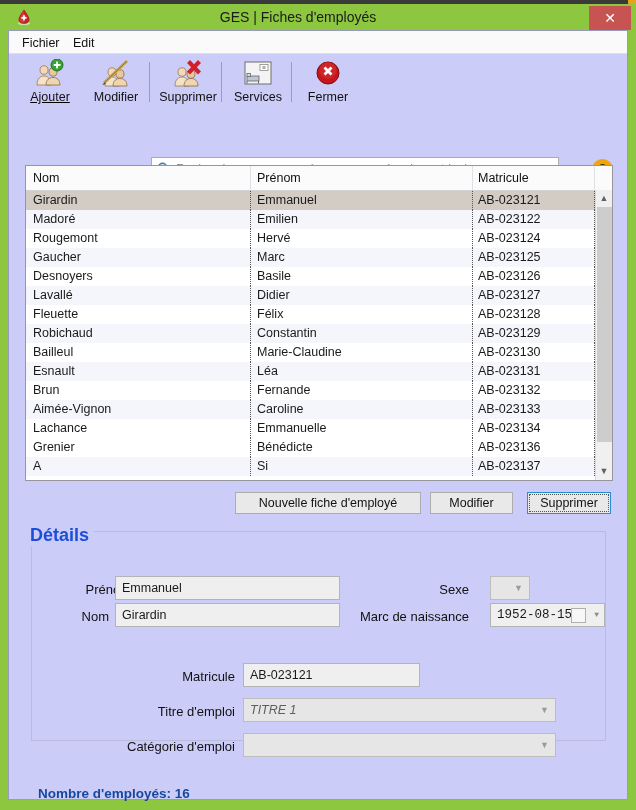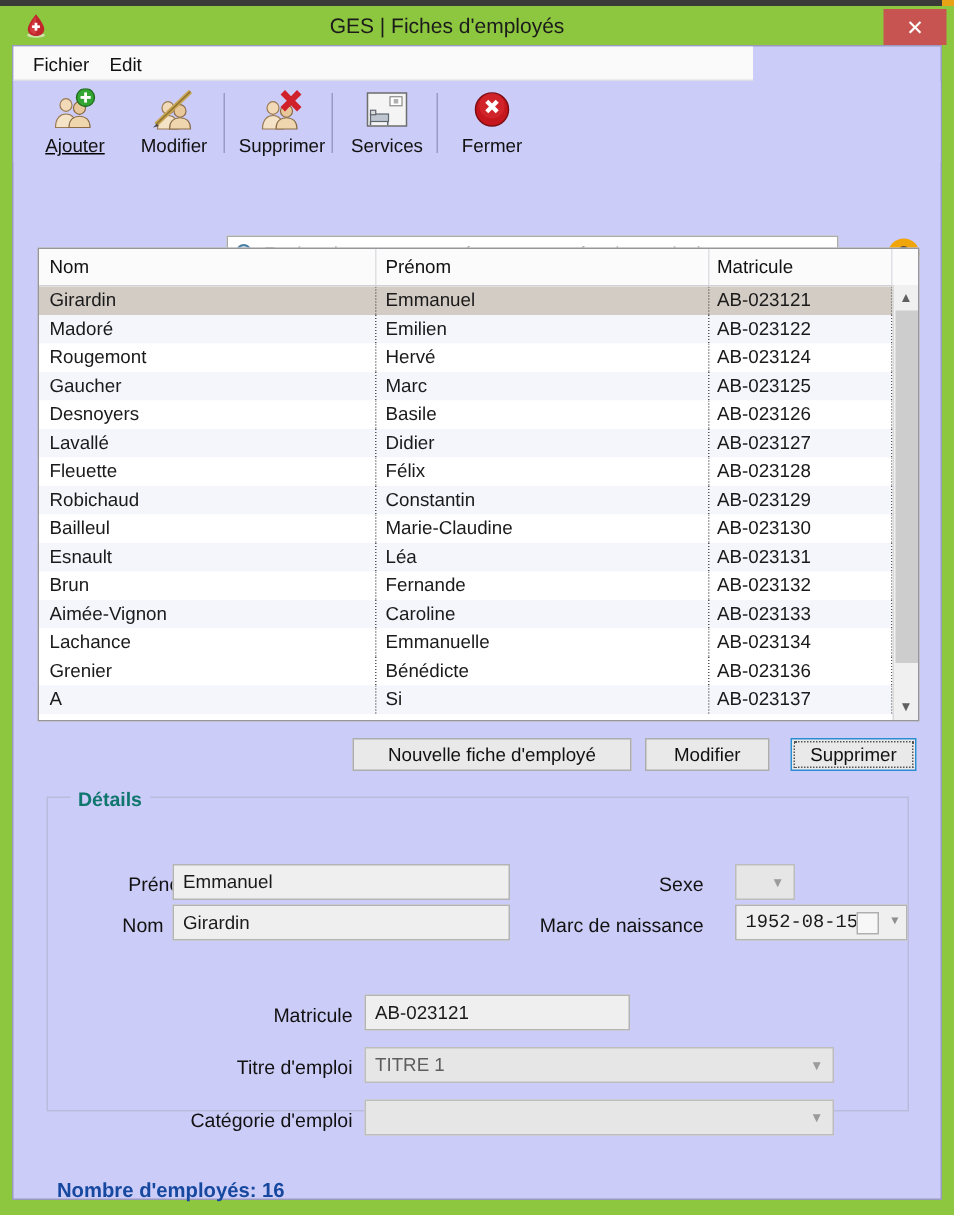--- a/index.html
+++ b/index.html
@@ -73,21 +73,21 @@
     width: 620px; height: 770px;
     background: #CCCCF8;
     border: 1px solid #9A9AC0;
     box-sizing: border-box;
   }
 
   
   .menubar {
     position: absolute;
     left: 0; top: 0;
-    width: 493px; height: 23px;
+    width: 618px; height: 23px;
     background: #FAFAFA;
     border-bottom: 1px solid #DDDDE6;
     box-sizing: border-box;
   }
   .menu-item {
     position: absolute;
     top: 3px;
     font-size: 12.5px;
     color: #111;
     padding: 2px 7px;
@@ -294,26 +294,26 @@
   
   .group {
     position: absolute;
     left: 22px; top: 500px;
     width: 575px; height: 210px;
     border: 1px solid #BBBBDD;
     box-sizing: border-box;
   }
   .group-title {
     position: absolute;
-    left: 38px; top: 494px;
+    left: 16px; top: 494px;
     background: #CCCCF8;
     padding: 0 5px;
-    font-size: 13px;
+    font-size: 18px;
     font-weight: bold;
-    color: #0f766e;
+    color: #1d4ed8;
   }
 
   .fld-label {
     position: absolute;
     font-size: 13px;
     color: #111;
     text-align: right;
   }
   .tf {
     position: absolute;
@@ -355,21 +355,21 @@
   .lbl-sexe   { left: 380px; top: 551px; width: 80px; }
   .cb-sexe    { left: 481px; top: 545px; width: 40px; }
   .lbl-ddn    { left: 300px; top: 578px; width: 160px; }
   .tf-ddn     { left: 481px; top: 572px; width: 115px; background:#EFEFEF;font-family:Liberation Mono, monospace; }
   .ddn-cal    { position:absolute; right: 18px; top: 4px; width: 13px; height: 13px;
                 border: 1px solid #AFAFAF; background: #F7F7F7; }
   .ddn-arrow  { position:absolute; right: 5px; top: 0; line-height: 22px; font-size: 8px; color: #8E8E8E; }
   .lbl-matr   { left: 110px; top: 638px; width: 116px; }
   .tf-matr    { left: 234px; top: 632px; width: 177px; }
   .lbl-titre  { left: 90px;  top: 673px; width: 136px; }
-  .cb-titre   { left: 234px; top: 667px; width: 313px; }
+  .cb-titre   { left: 234px; top: 667px; width: 313px; font-style: italic; }
   .lbl-cat    { left: 70px;  top: 708px; width: 156px; }
   .cb-cat     { left: 234px; top: 702px; width: 313px; }
 
   .count {
     position: absolute;
     left: 29px; top: 755px;
     font-size: 13.5px;
     font-weight: bold;
     color: #15489E;
   }

